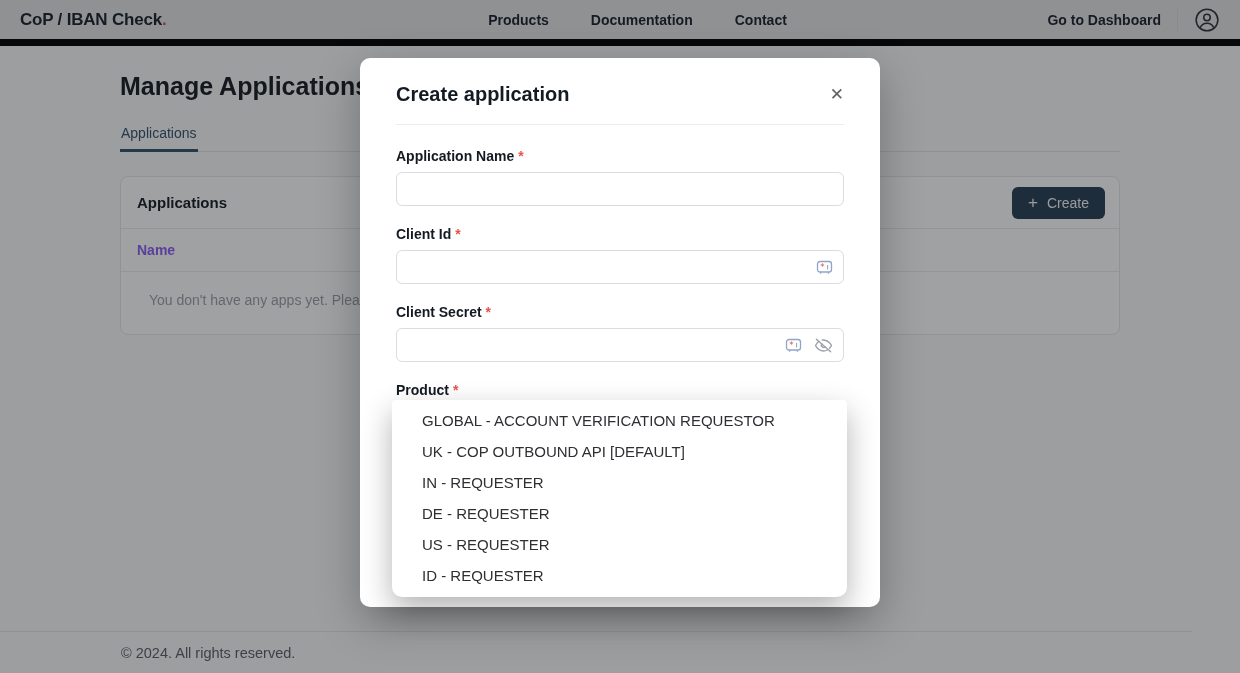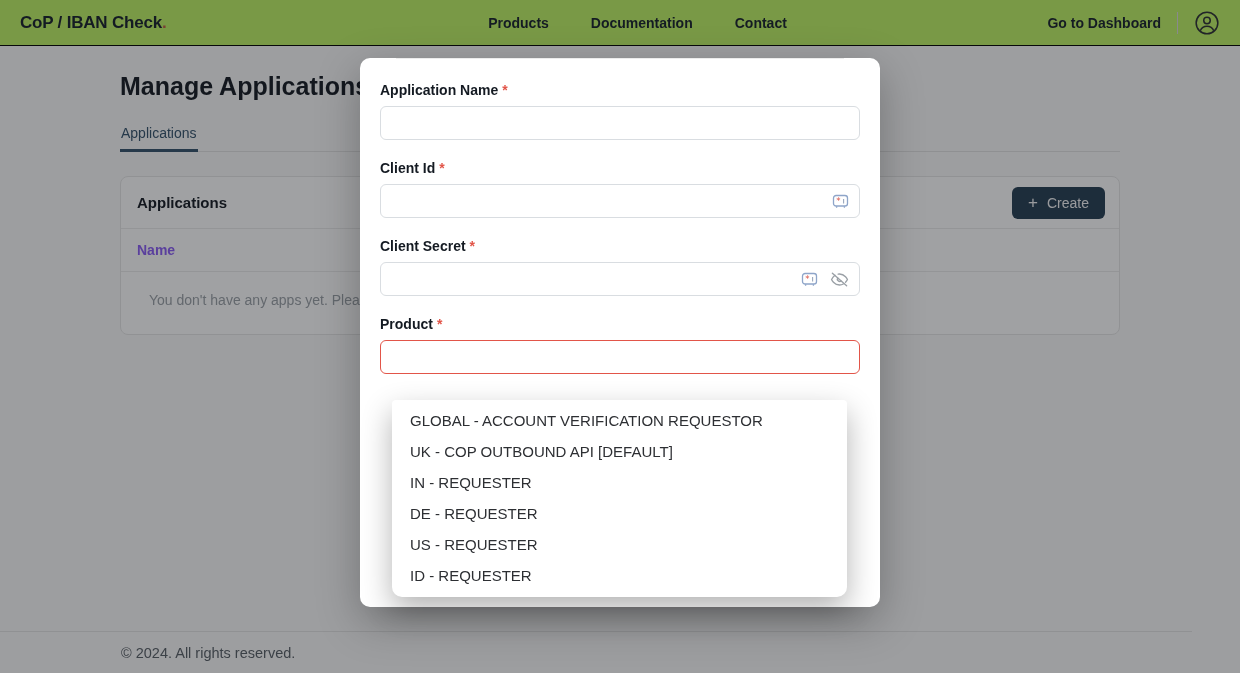--- a/index.html
+++ b/index.html
@@ -1,21 +1,21 @@
 <!DOCTYPE html>
 <html><head>
 <meta charset="utf-8">
 <style>
   * { margin:0; padding:0; box-sizing:border-box; }
   html,body { width:1240px; height:673px; overflow:hidden; }
   body { font-family:"Liberation Sans", sans-serif; background:#fafafa; position:relative; color:#15202b; }
 
   
-  .header { position:absolute; top:0; left:0; width:1240px; height:46px; background:#bef264;
-            border-bottom:1px solid #000000; display:flex; align-items:center; padding:0 20px; z-index:1; }
+  .header { position:absolute; top:0; left:0; width:1240px; height:46px; background:#e5e5e5;
+            border-bottom:7px solid #000000; display:flex; align-items:center; padding:0 20px; z-index:1; }
   .logo { font-size:17px; font-weight:700; letter-spacing:-0.2px; color:#17202b; }
   .logo .dot { color:#c05f45; }
   .main-nav { position:absolute; left:50%; transform:translateX(-50%); display:flex; gap:42px;padding-left:35px; }
   .main-nav .nav-link { font-size:14px; font-weight:700; color:#17202b; cursor:pointer; }
   .header-right { margin-left:auto; display:flex; align-items:center; gap:16px; }
   .dash-link { font-size:14px; font-weight:700; color:#17202b; cursor:pointer; }
   .vdiv { width:1px; height:22px; background:#d9d9d9; }
   .avatar { width:26px; height:26px; display:flex; align-items:center; justify-content:center; cursor:pointer; }
 
   
@@ -48,34 +48,34 @@
   .backdrop { position:absolute; inset:0; background:rgba(18,20,24,0.40); z-index:5; }
 
   
   .modal { position:absolute; left:360px; top:58px; width:520px; height:549px; background:#ffffff;
            border-radius:10px; box-shadow:0 14px 44px rgba(0,0,0,0.28); z-index:10; }
   .modal-head { display:flex; align-items:center; justify-content:space-between; padding:25px 34px 18px 36px; }
   .modal-title { font-size:20px; font-weight:700; color:#141a22; }
   .close-btn { font-size:17px; color:#5f6368; cursor:pointer; line-height:1; background:none; border:none;
                font-family:inherit; padding:2px; }
   .modal-divider { height:1px; background:#ececec; margin:0 36px; }
-  .modal-body { padding:23px 20px 0; }
+  .modal-body { padding:23px 36px 0; }
   .field { margin-bottom:20px; }
   .field-label { display:block; font-size:14px; font-weight:700; color:#141a22; margin-bottom:8px; }
   .req { color:#e25549; margin-left:4px; font-weight:700; }
   .input-wrap { height:34px; border:1px solid #d9dde1; border-radius:6px; background:#fff;
                 display:flex; align-items:center; padding:0 10px; }
   .input-wrap input { flex:1; border:none; outline:none; background:transparent; font-size:14px; height:100%;
                       font-family:inherit; min-width:0; }
   .input-icons { display:flex; align-items:center; gap:12px; }
   .select-error { height:34px; border:1.5px solid #e25549; border-radius:6px; background:#fff; cursor:pointer; }
 
   
   .dropdown { position:absolute; left:392px; top:400px; width:455px; background:#ffffff; z-index:20;
-              border-radius:4px 4px 10px 10px; box-shadow:0 12px 30px rgba(0,0,0,0.30); padding:5px 0 6px; }
+              border-radius:4px 4px 10px 10px; box-shadow:0 12px 30px rgba(0,0,0,0.30); padding:5px 12px 6px; }
   .option { height:31px; line-height:31px; padding-left:18px; font-size:15px; color:#2d2f33; cursor:pointer;
             white-space:nowrap; }
 
   svg { display:block; }
 </style>
 </head>
 <body>
 
 <div class="header">
   <div class="logo">
@@ -117,20 +117,24 @@
   <div class="empty-row">You don't have any apps yet. Please c</div>
 </div>
 
 <div class="footer">
   <span>© 2024. All rights reserved.</span>
 </div>
 
 <div class="backdrop"></div>
 
 <div class="modal">
+  <div class="modal-head">
+    <span class="modal-title">Create application</span>
+    <button class="close-btn">✕</button>
+  </div>
   <div class="modal-divider"></div>
   <div class="modal-body">
 
     <div class="field">
       <label class="field-label">
         <span>Application Name</span><span class="req">*</span>
       </label>
       <div class="input-wrap">
         <input type="text" style="">
       </div>

